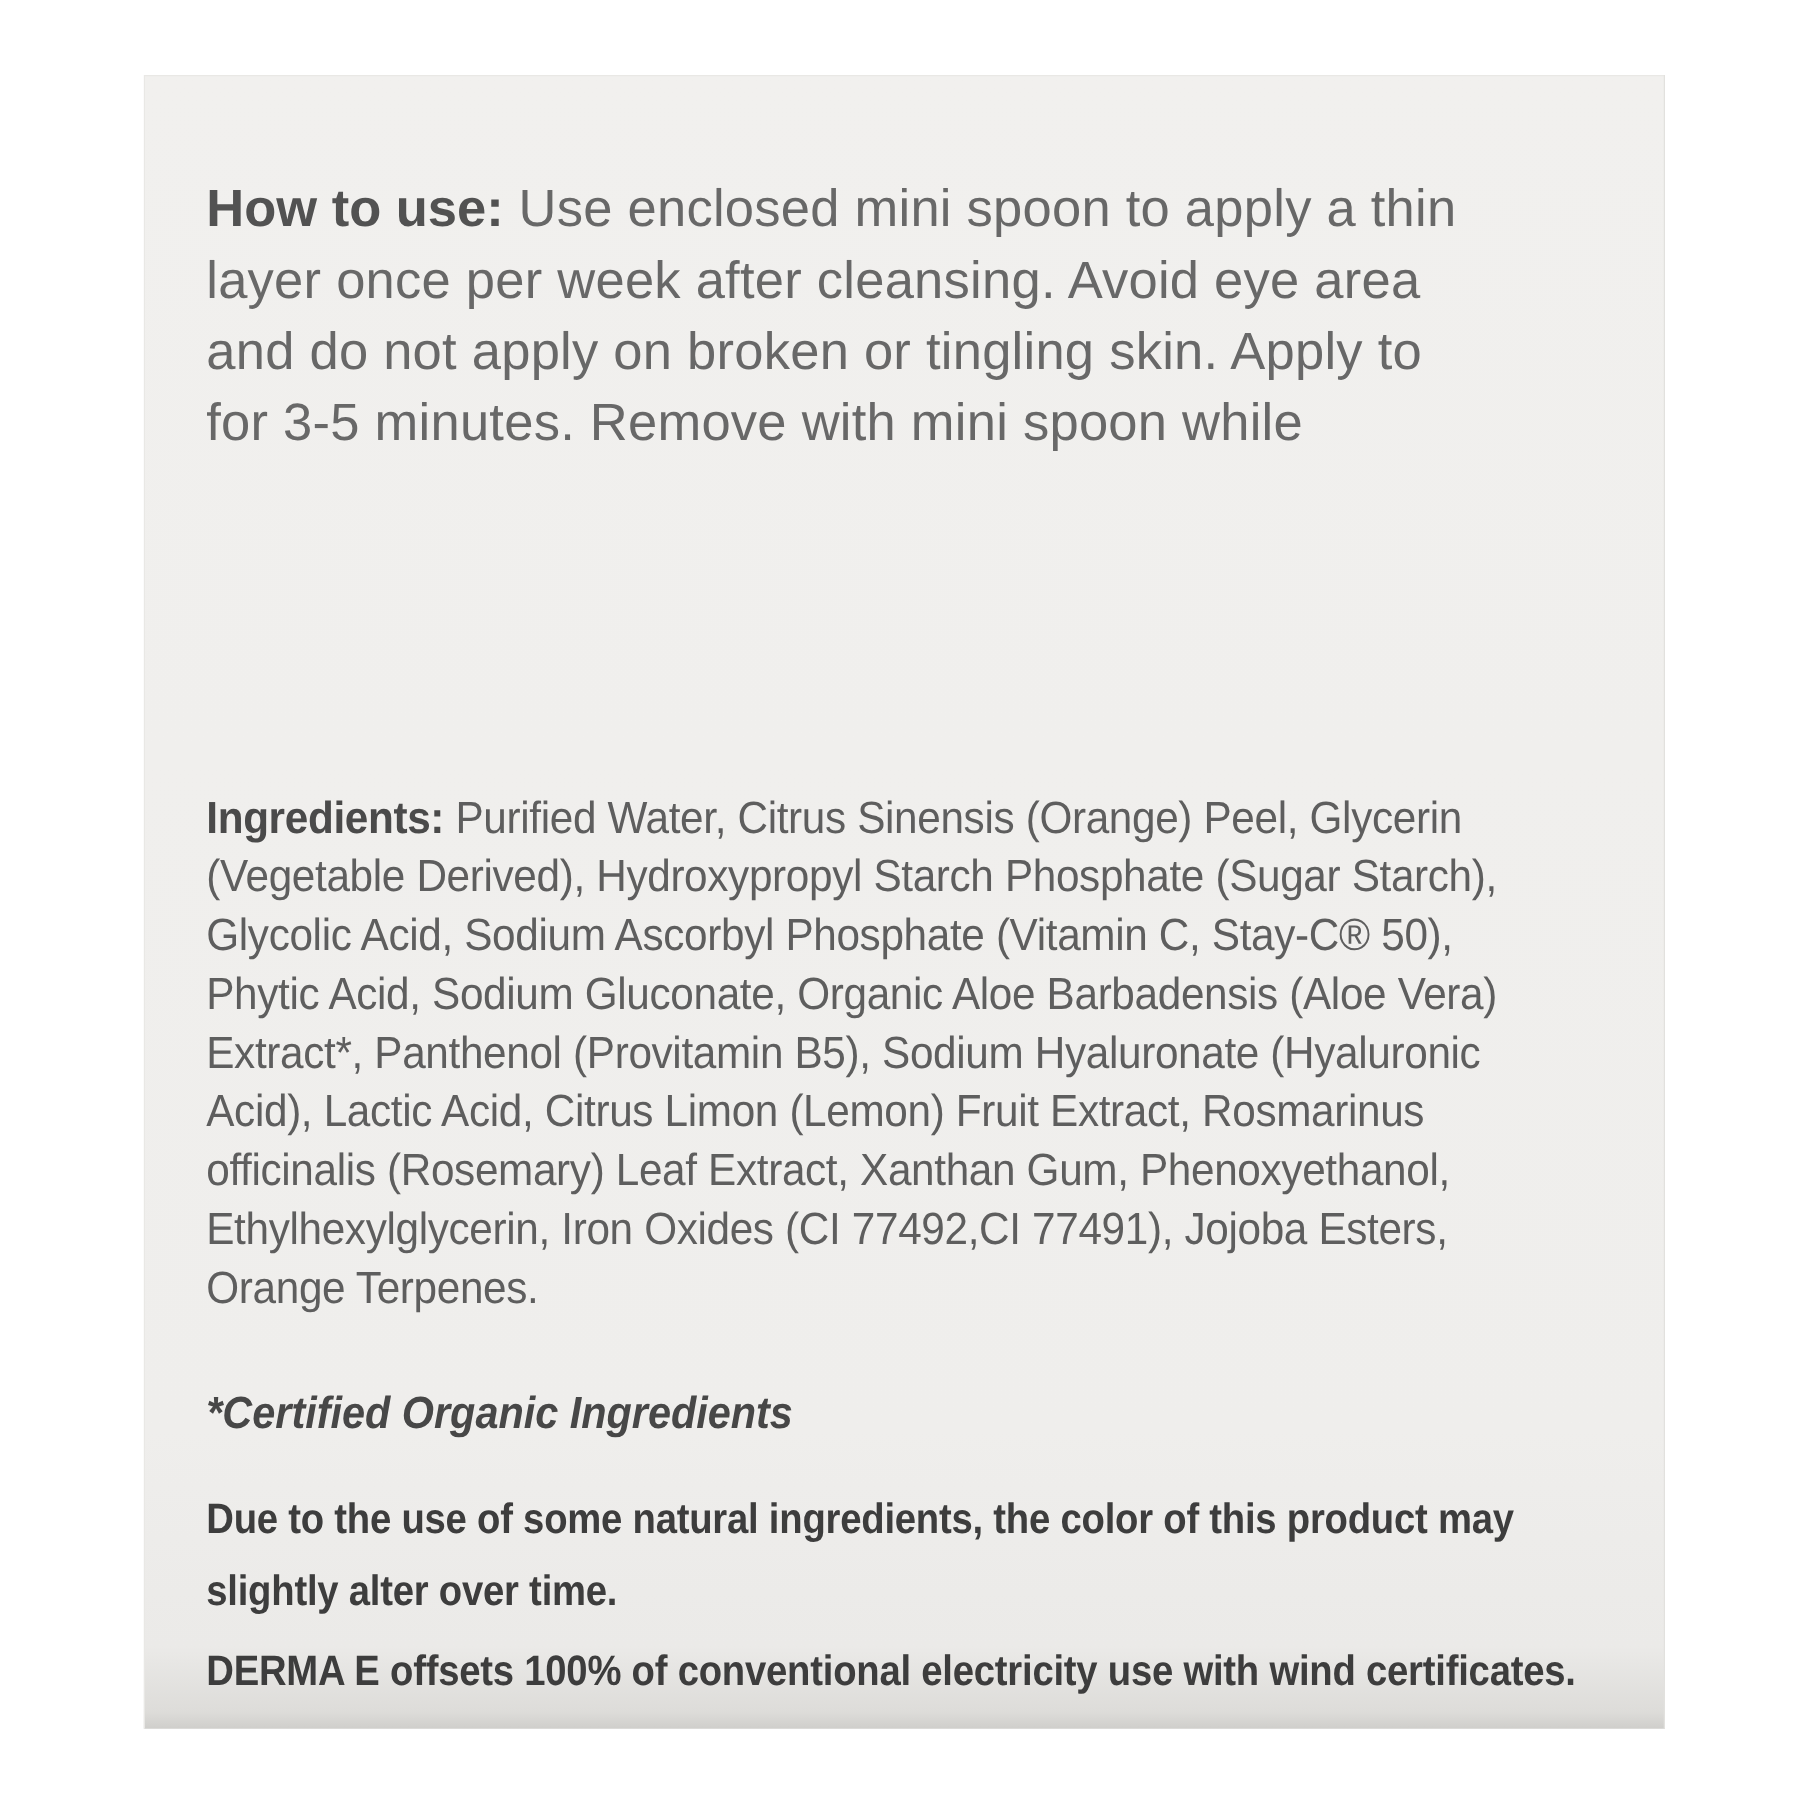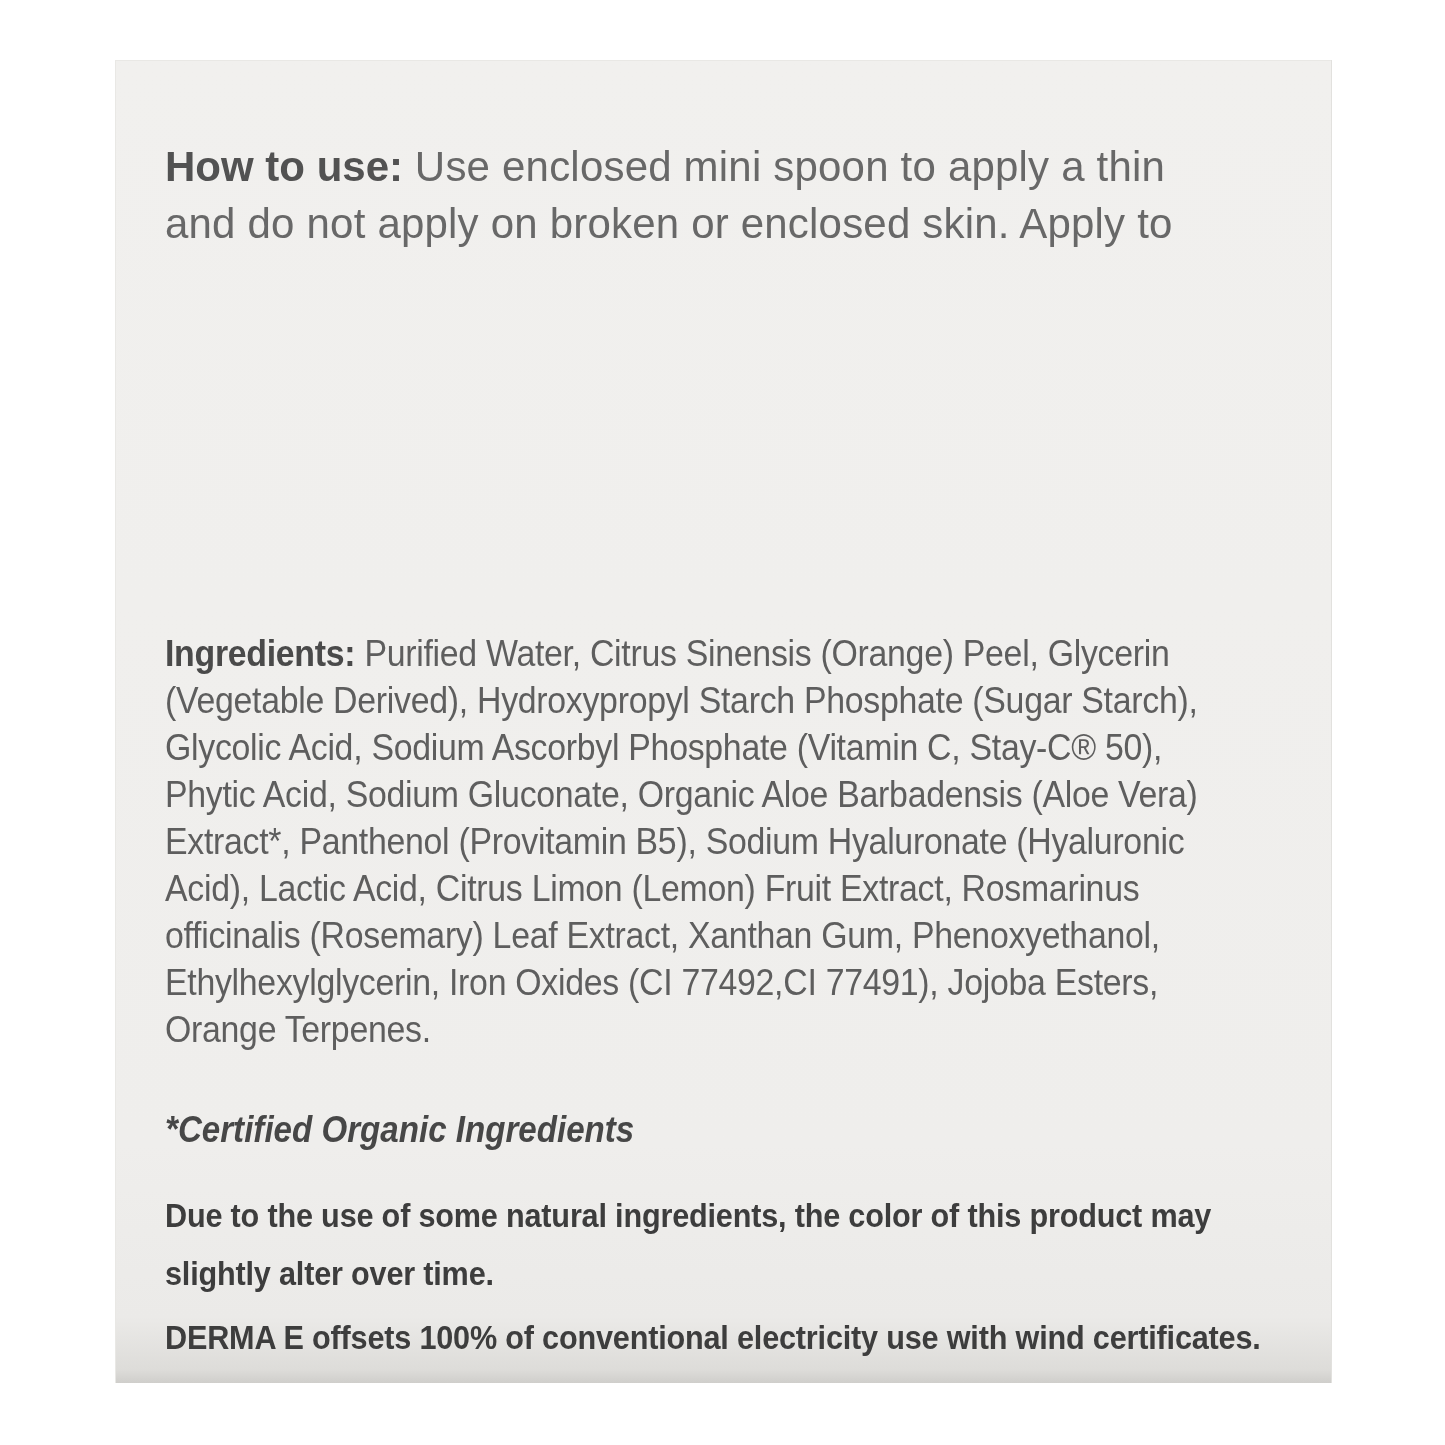--- a/index.html
+++ b/index.html
@@ -95,21 +95,23 @@
 <body>
 
 <div class="stage">
   <div class="panel">
 
     <div class="block howto">
       <div class="line">
         <span class="lead">How to use:</span><span> Use enclosed mini spoon to apply a thin</span>
       </div>
       <div>
-          <div class="line">and do not apply on broken or enclosed skin. Apply to</div>
+          <div class="line">layer once per week after cleansing. Avoid eye area</div>
+          <div class="line">and do not apply on broken or tingling skin. Apply to</div>
+          <div class="line">for 3-5 minutes. Remove with mini spoon while</div>
         </div>
     </div>
 
     <div class="block ingredients">
       <div class="line">
         <span class="lead">Ingredients:</span><span> Purified Water, Citrus Sinensis (Orange) Peel, Glycerin</span>
       </div>
       <div>
           <div class="line">(Vegetable Derived), Hydroxypropyl Starch Phosphate (Sugar Starch),</div>
           <div class="line">Glycolic Acid, Sodium Ascorbyl Phosphate (Vitamin C, Stay-C® 50),</div>

